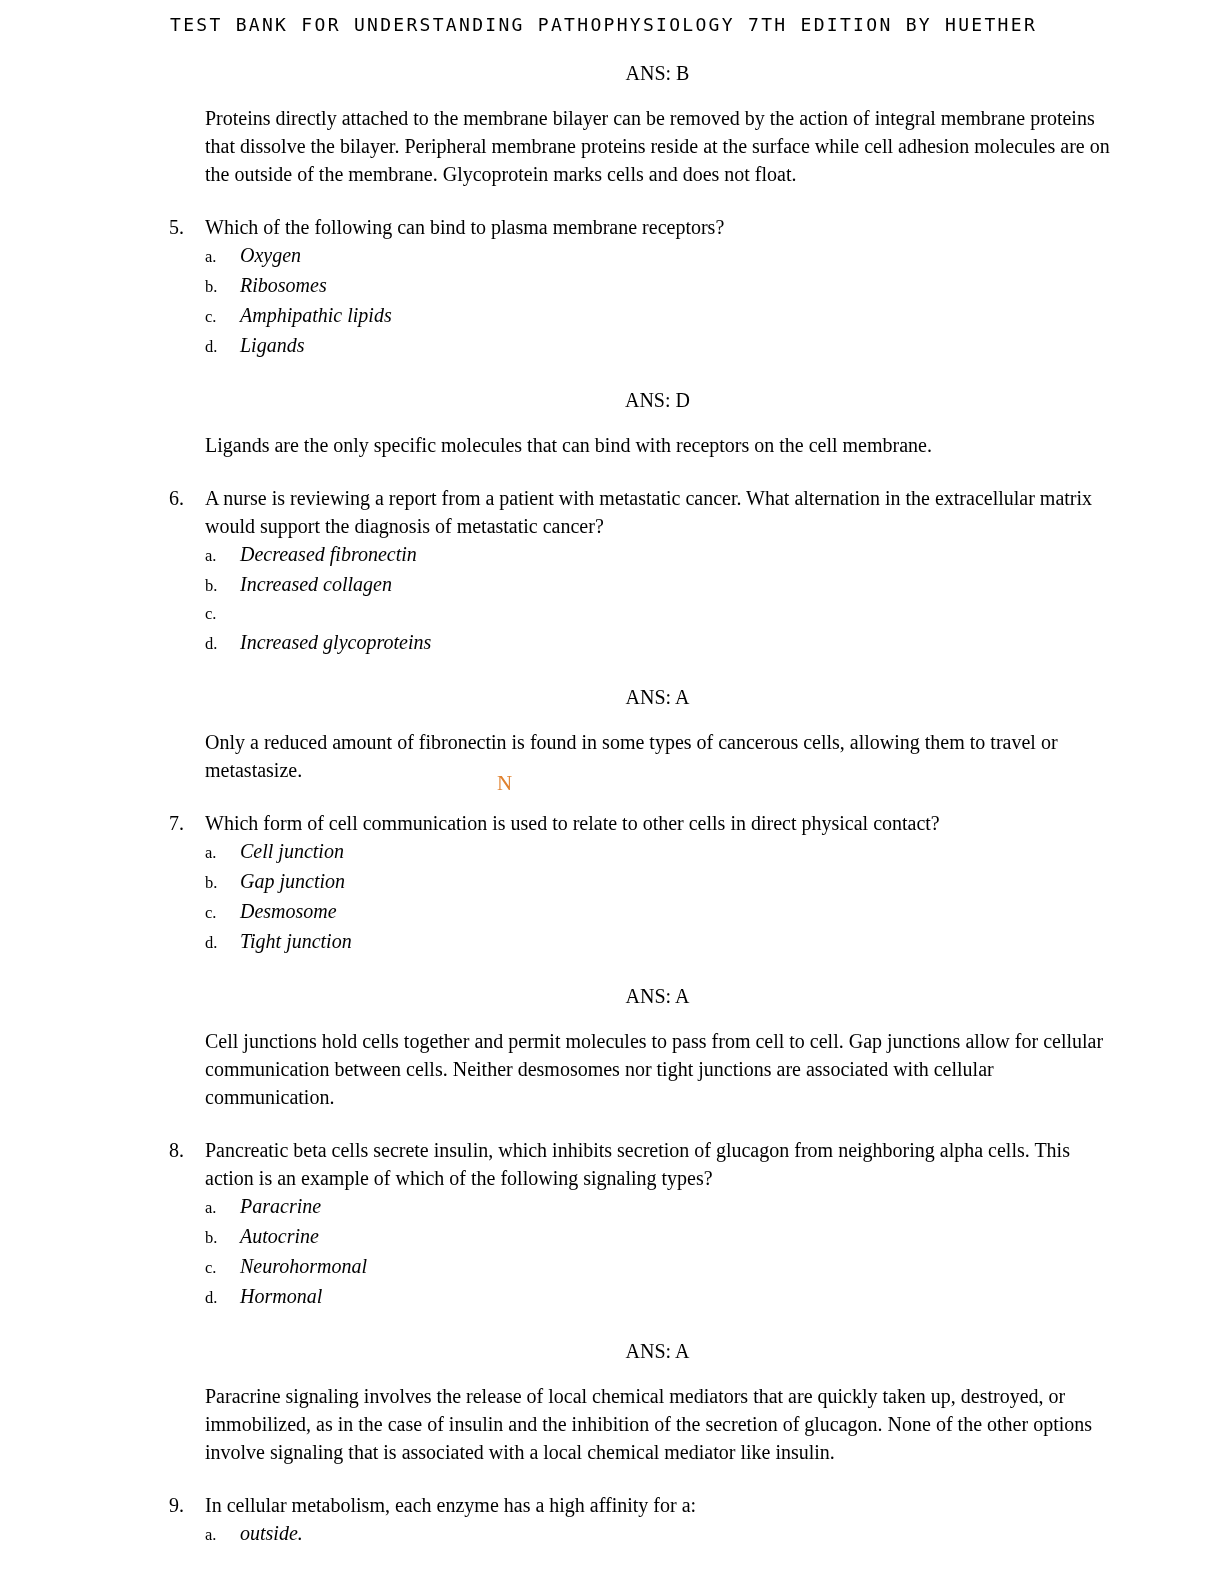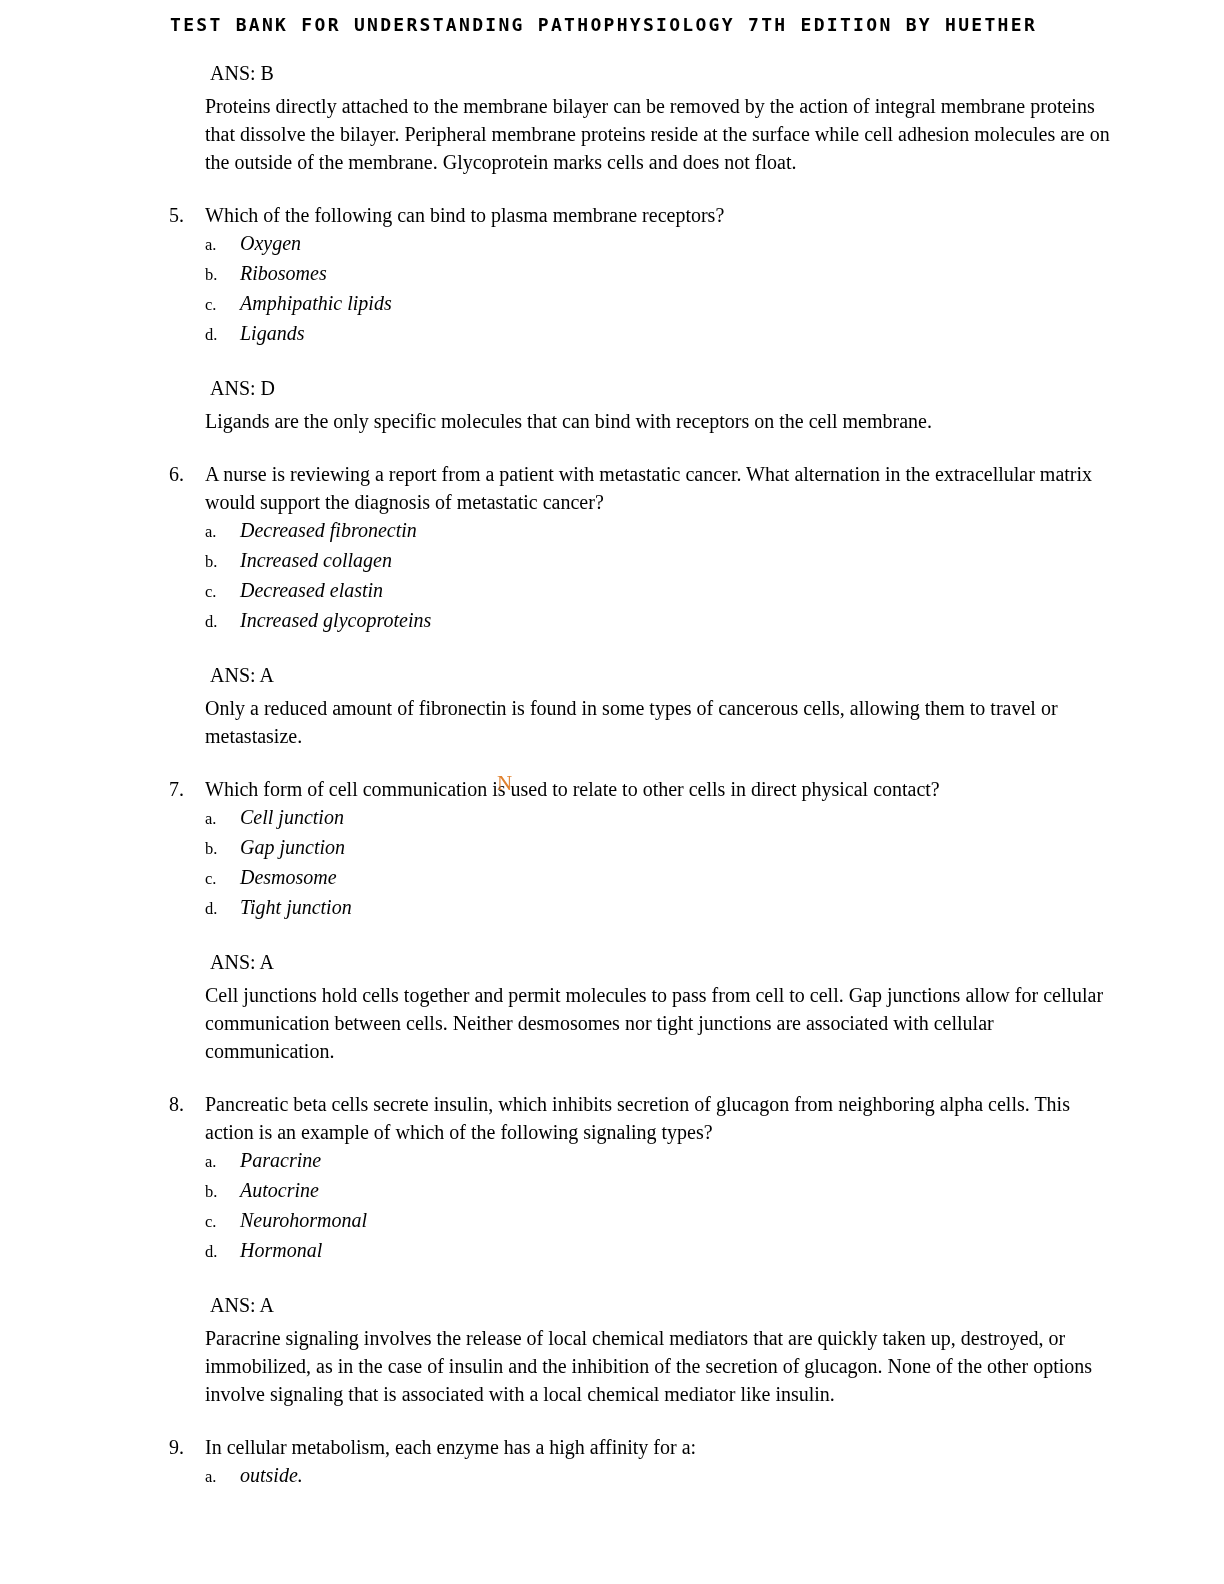--- a/index.html
+++ b/index.html
@@ -12,36 +12,37 @@
     width: 1224px;
     height: 1584px;
     background: #ffffff;
     overflow: hidden;
     font-family: "Liberation Serif", serif;
     color: #000000;
   }
   .doc-header {
     margin: 14px 0 16px 170px;
     font-family: "DejaVu Sans Mono", "Liberation Mono", monospace;
-    font-weight: bold;
+    font-weight: normal;
     font-size: 18px;
     letter-spacing: 2.3px;
     white-space: nowrap;
   }
   .content {
     margin: 24px 0 0 205px;
     width: 905px;
     font-size: 20px;
     line-height: 28px;
   }
   .block {
     margin-bottom: 25px;
   }
   .answer-label {
-    margin: 5px;
+    margin: 17px;
+    text-align: center;
   }
   .answer-text {
     margin: 0;
   }
   .question-block {
     position: relative;
   }
   .q-num {
     position: absolute;
     left: -36px;
@@ -117,21 +118,20 @@
         <div class="option">
           <span class="opt-letter">a.</span>
           <span class="opt-text">Decreased fibronectin</span>
         </div>
         <div class="option">
           <span class="opt-letter">b.</span>
           <span class="opt-text">Increased collagen</span>
         </div>
         <div class="option">
           <span class="opt-letter">c.</span>
-          <span class="opt-text">Decreased elastin</span>
         </div>
         <div class="option">
           <span class="opt-letter">d.</span>
           <span class="opt-text">Increased glycoproteins</span>
         </div>
       </div>
     </div>
 
     <div class="block answer-block">
       <div class="answer-label">ANS: A</div>

